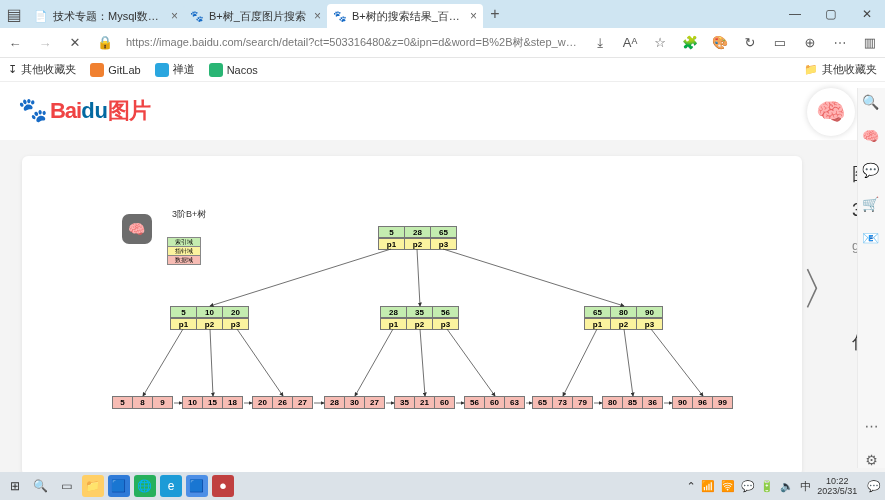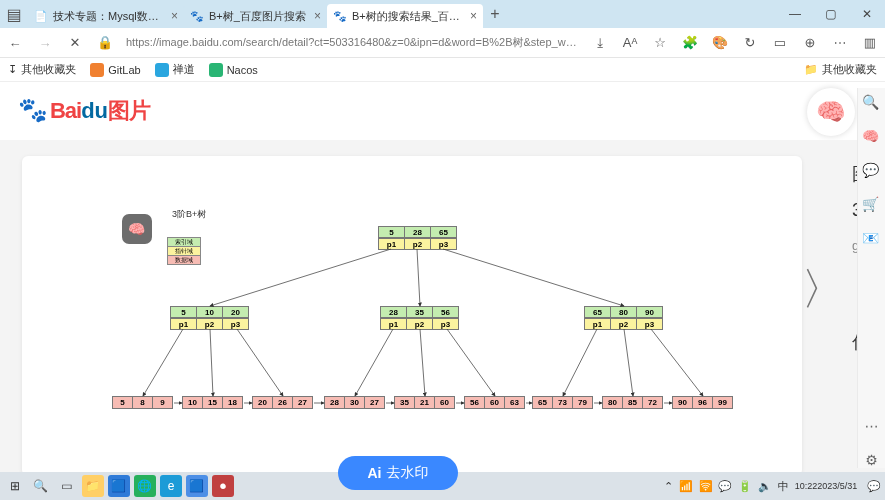--- a/index.html
+++ b/index.html
@@ -65,21 +65,21 @@
   .wm-src { position:absolute; right:70px; bottom:18px; font-size:8px; color:#c7c7c7; }
   
   .siderail { position:absolute; right:0; top:88px; width:28px; height:380px; background:#f7f7f7; display:flex; flex-direction:column; align-items:center; gap:18px; padding-top:6px; border-left:1px solid #eaeaea; }
   .siderail div { font-size:14px; color:#666; }
   
   .taskbar { position:absolute; bottom:0; left:0; right:0; height:28px; background:#dbe2e8; display:flex; align-items:center; padding:0 4px; gap:6px; }
   .taskbar .tb { width:22px; height:22px; border-radius:3px; display:flex; align-items:center; justify-content:center; font-size:12px; color:#333; }
   .taskbar .spacer { flex:1; }
   .tray { display:flex; align-items:center; gap:6px; font-size:10px; color:#333; }
   .tray .ticon { font-size:11px; }
-  .clock { display:flex; flex-direction:row; align-items:center; line-height:10px; font-size:9px; padding-right:4px; }
+  .clock { display:flex; flex-direction:column; align-items:center; line-height:10px; font-size:9px; padding-right:4px; }
 </style>
 </head>
 <body>
 
 <div class="titlebar">
   <div style="width:28px;text-align:center;color:#555">▤</div>
   <div class="tab plain">
     <span class="favicon">📄</span>
     <span class="tab-label">技术专题：Mysql数据库（视图...</span>
     <span class="close">×</span>
@@ -257,21 +257,21 @@
             <div class="cell leaf">63</div>
           </div>
           <div class="node" style="left: 510px; top: 240px;">
             <div class="cell leaf">65</div>
             <div class="cell leaf">73</div>
             <div class="cell leaf">79</div>
           </div>
           <div class="node" style="left: 580px; top: 240px;">
             <div class="cell leaf">80</div>
             <div class="cell leaf">85</div>
-            <div class="cell leaf">72</div>
+            <div class="cell leaf">36</div>
           </div>
           <div class="node" style="left: 650px; top: 240px;">
             <div class="cell leaf">90</div>
             <div class="cell leaf">96</div>
             <div class="cell leaf">99</div>
           </div>
         </div>
 
       <svg class="edges">
         <defs>
@@ -307,24 +307,20 @@
 
   <div class="next-arrow">〉</div>
   <div class="rightpanel">
     <div>图</div>
     <div>3</div>
     <div style="color:#888;font-size:13px">ge</div>
     <div style="height:60px"></div>
     <div>你</div>
   </div>
 
-  <div class="pill">
-    <span style="font-weight:bold">Ai</span>
-    <span>去水印</span>
-  </div>
   <div class="wm-src">blog.csdn.net/collections</div>
 </div>
 
 <div class="siderail">
   <div>🔍</div>
   <div style="color:#4a7ff0">🧠</div>
   <div style="color:#1fa362">💬</div>
   <div style="color:#4a7ff0">🛒</div>
   <div style="color:#2a7dd4">📧</div>
   <div style="flex:1"></div>

